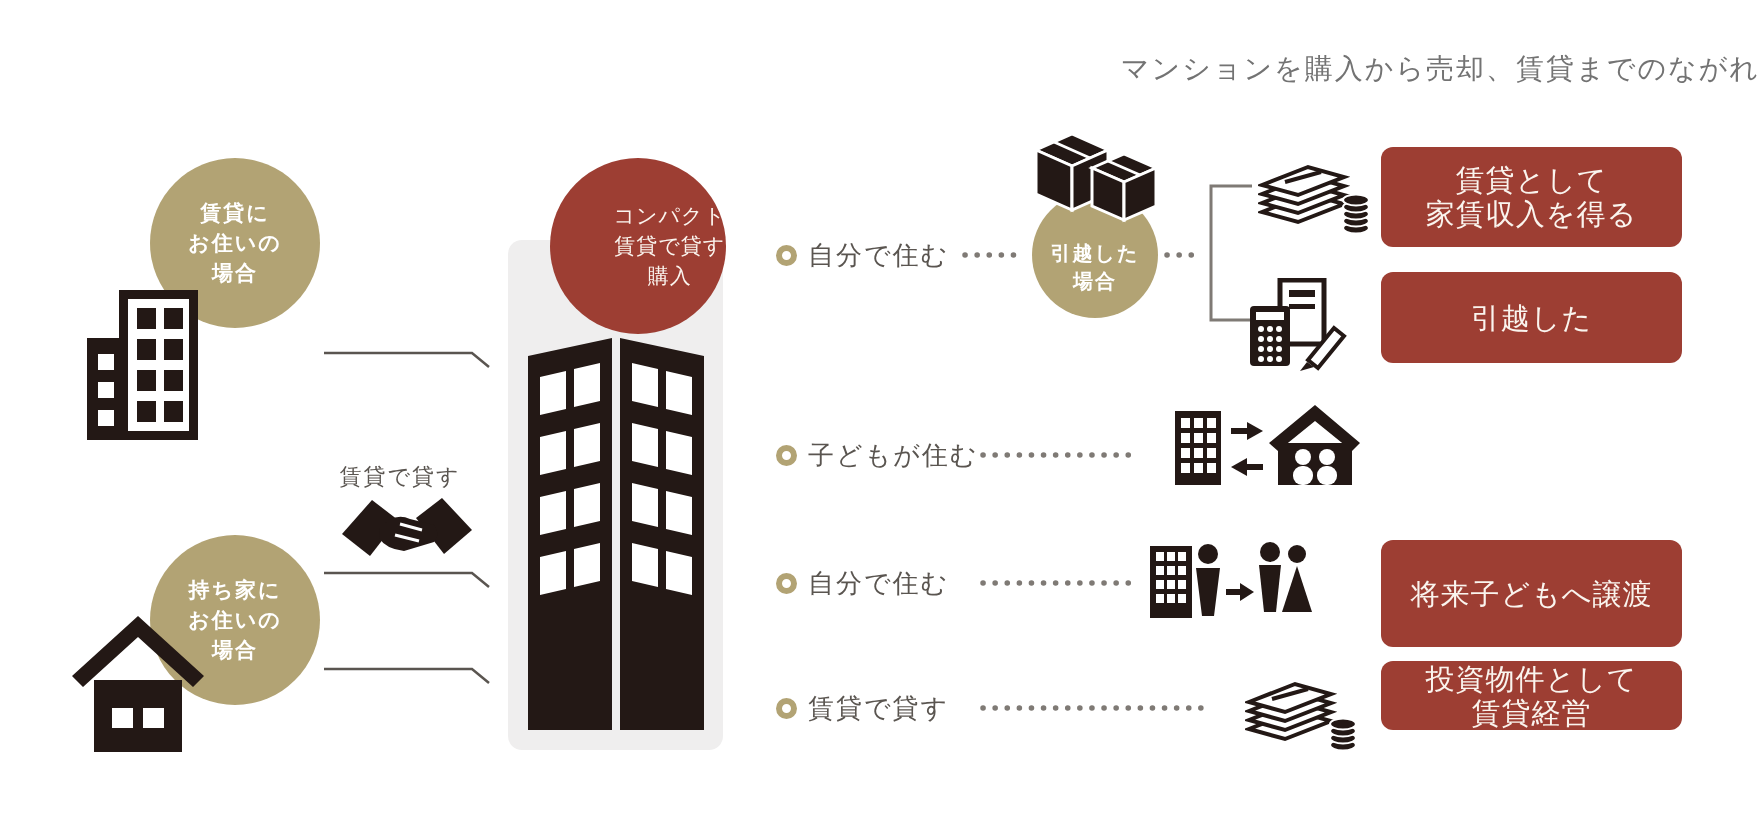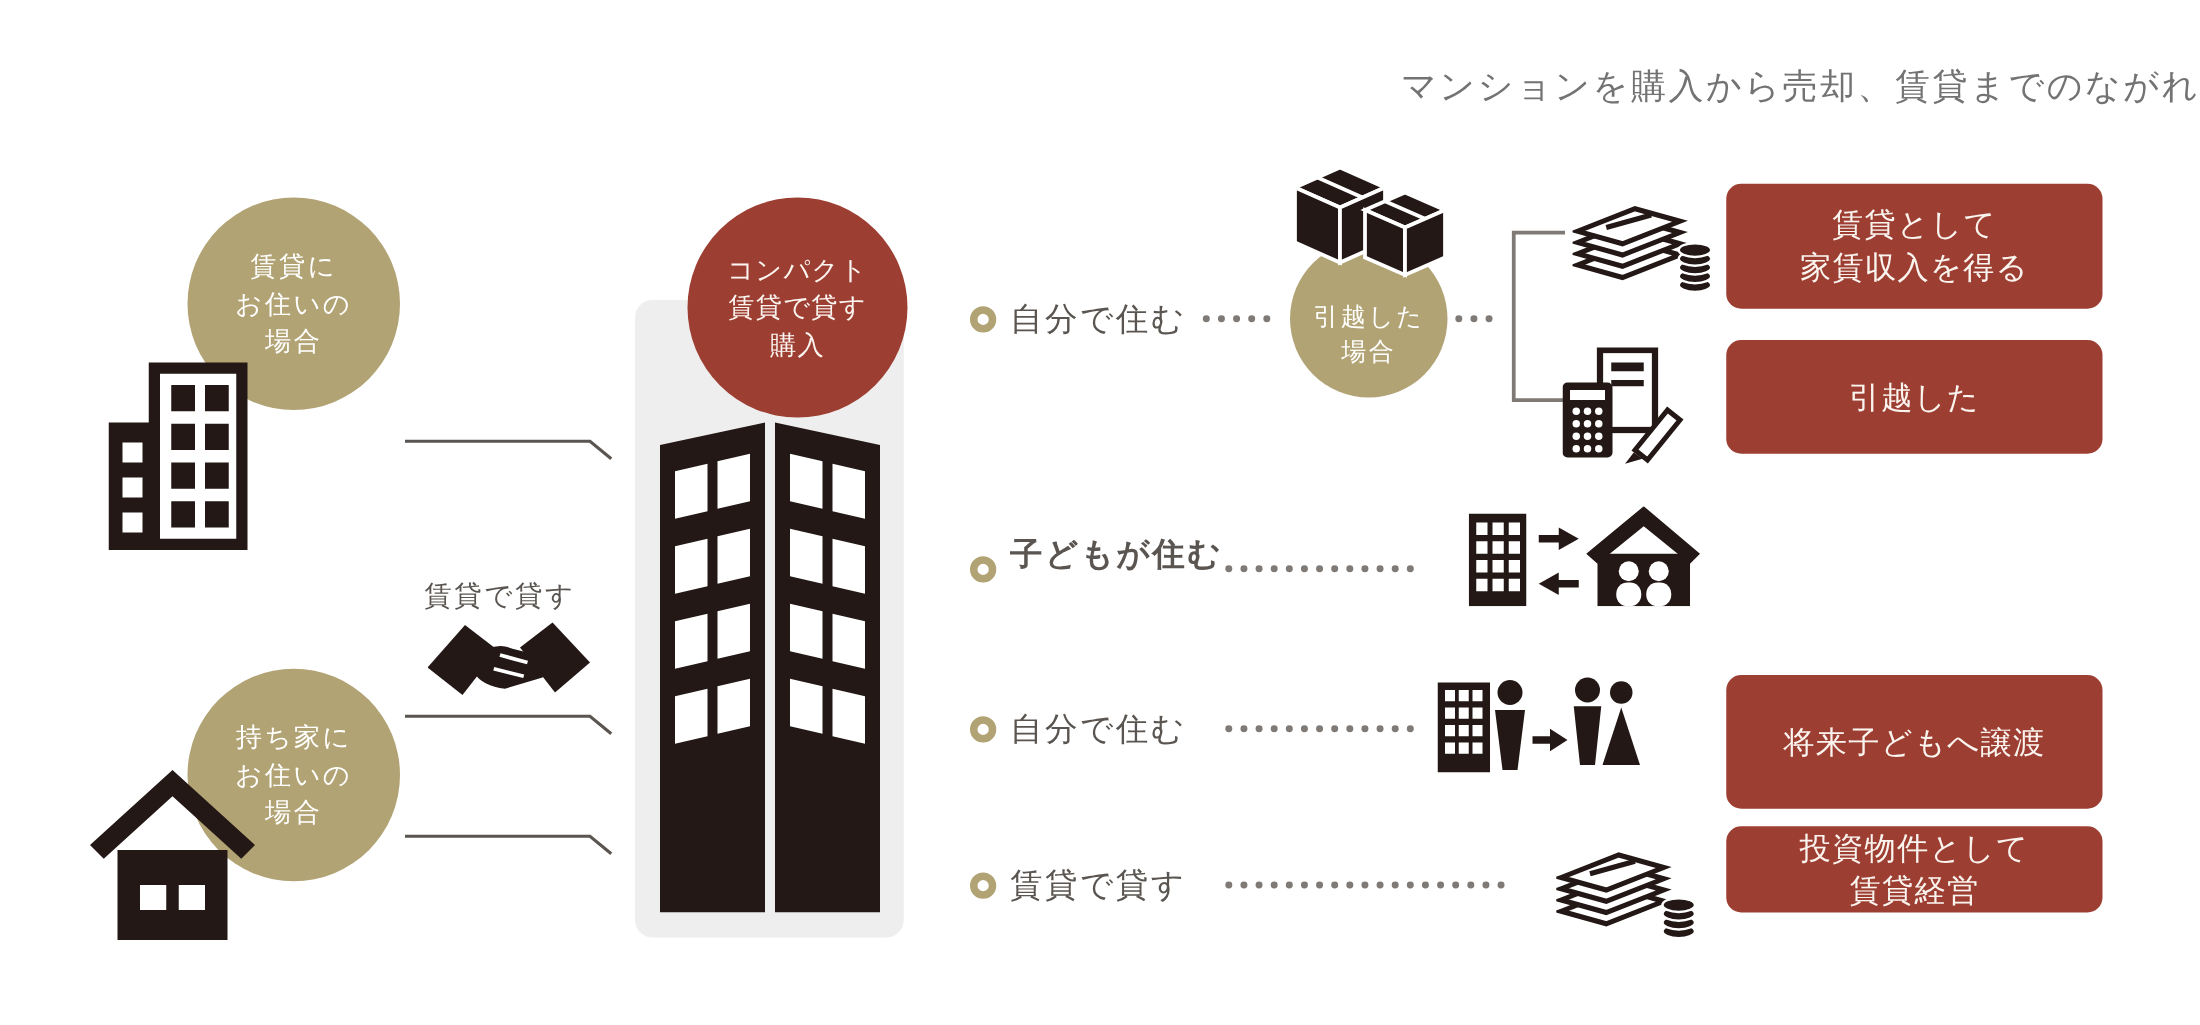--- a/index.html
+++ b/index.html
@@ -14,40 +14,40 @@
   #stage{
     position:relative;width:1760px;height:820px;background:#fff;overflow:hidden;
     font-family:"DejaVu Serif","Liberation Serif",serif;color:var(--ink);
   }
   .abs{position:absolute;}
   #title{
     left:0;right:0;top:50px;text-align:right;font-size:28px;letter-spacing:2px;color:#737373;
   }
   .gold-circle{
     background:var(--gold);border-radius:50%;display:flex;align-items:center;justify-content:center;
-    text-align:center;color:#fff;z-index:1;
+    text-align:center;color:#fff;z-index:1;font-weight:bold;
   }
   .gold-circle .cl{font-size:21px;line-height:30px;letter-spacing:2px;}
   .red-circle{
-    background:var(--red);border-radius:50%;display:flex;align-items:center;justify-content:center;
+    background:var(--red);border-radius:50%;display:flex;align-items:center;justify-content:flex-end;
     text-align:center;color:#fbf5ef;z-index:3;
   }
   .red-circle .cl{font-size:21px;line-height:30px;letter-spacing:1px;}
   #panel{left:508px;top:240px;width:215px;height:510px;background:var(--panel);border-radius:14px;z-index:0;}
   .icon{z-index:2;}
   .flow-label{font-size:26px;letter-spacing:2px;color:var(--txt);white-space:nowrap;z-index:2;}
   .bullet{
     width:9px;height:9px;border:6px solid var(--gold);border-radius:50%;background:#fff;z-index:2;
   }
   .outcome{
     left:1381px;width:301px;background:var(--red);border-radius:12px;color:#faf4ee;
     display:flex;flex-direction:column;align-items:center;justify-content:center;
     text-align:center;z-index:2;
   }
-  .outcome .ol{font-size:25px;line-height:34px;letter-spacing:1px;white-space:nowrap;}
+  .outcome .ol{font-size:29px;line-height:34px;letter-spacing:1px;white-space:nowrap;}
   #lease-label{font-size:22px;letter-spacing:2px;color:var(--txt);width:140px;text-align:center;}
   .mini-circle-text .cl{font-size:20px;line-height:28px;letter-spacing:2px;}
 </style>
 </head>
 <body>
 
 <div id="stage">
 
   <div id="title" class="abs">マンションを購入から売却、賃貸までのながれ</div>
 
@@ -209,21 +209,21 @@
       <circle cx="20" cy="81" r="3" fill="#fff"></circle>
       <circle cx="29" cy="81" r="3" fill="#fff"></circle>
     <polygon points="58,82 84,50 94,58 68,90" fill="#fff" stroke="#231815" stroke-width="4"></polygon>
     <polygon points="57,84 50,93 64,89" fill="#231815"></polygon>
   </svg>
   <div class="abs outcome" style="top:272px;height:91px;">
     <div class="ol">引越した</div>
   </div>
 
   <div class="abs bullet" style="left:776px;top:445px;"></div>
-  <div class="abs flow-label" style="left:808px;top:426px;font-weight:bold;">子どもが住む</div>
+  <div class="abs flow-label" style="left:808px;top:438px;">子どもが住む</div>
   <svg class="abs" style="left:978px;top:450px;" width="166" height="10">
     <line x1="5" y1="5" x2="162" y2="5" stroke="#7f7a75" stroke-width="5.5" stroke-linecap="round" stroke-dasharray="0.1 12"></line>
   </svg>
   <svg class="abs icon" style="left:1175px;top:405px;" width="185" height="80" viewBox="0 0 185 80">
     <rect x="0" y="6" width="46" height="74" fill="#231815"></rect>
     <rect x="6" y="13" width="9" height="10" fill="#fff"></rect>
       <rect x="19" y="13" width="9" height="10" fill="#fff"></rect>
       <rect x="32" y="13" width="9" height="10" fill="#fff"></rect>
     <rect x="6" y="28" width="9" height="10" fill="#fff"></rect>
       <rect x="19" y="28" width="9" height="10" fill="#fff"></rect>

